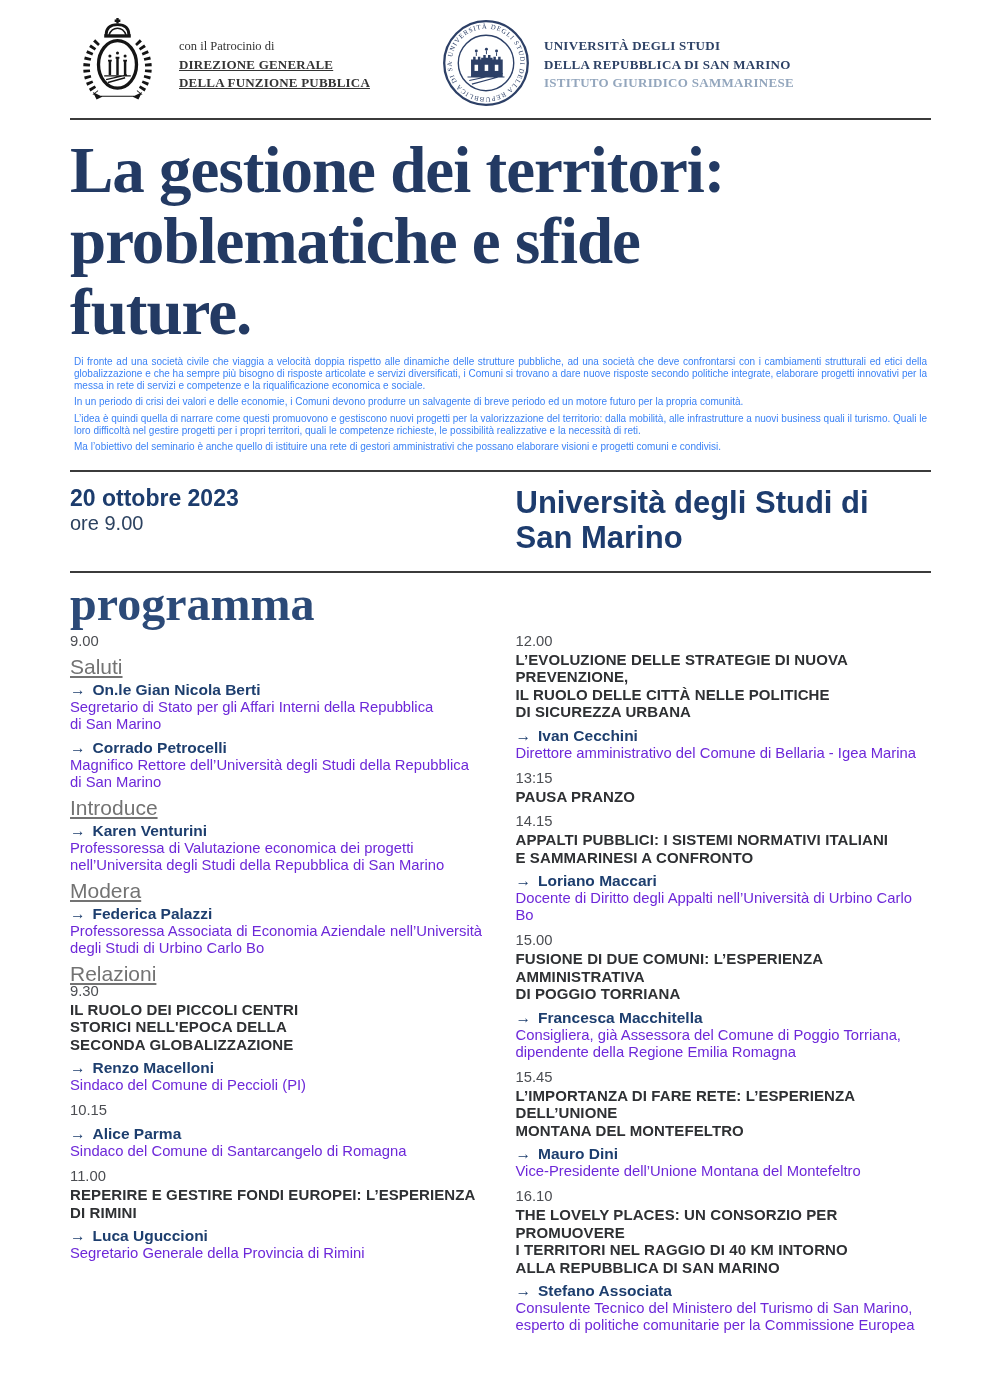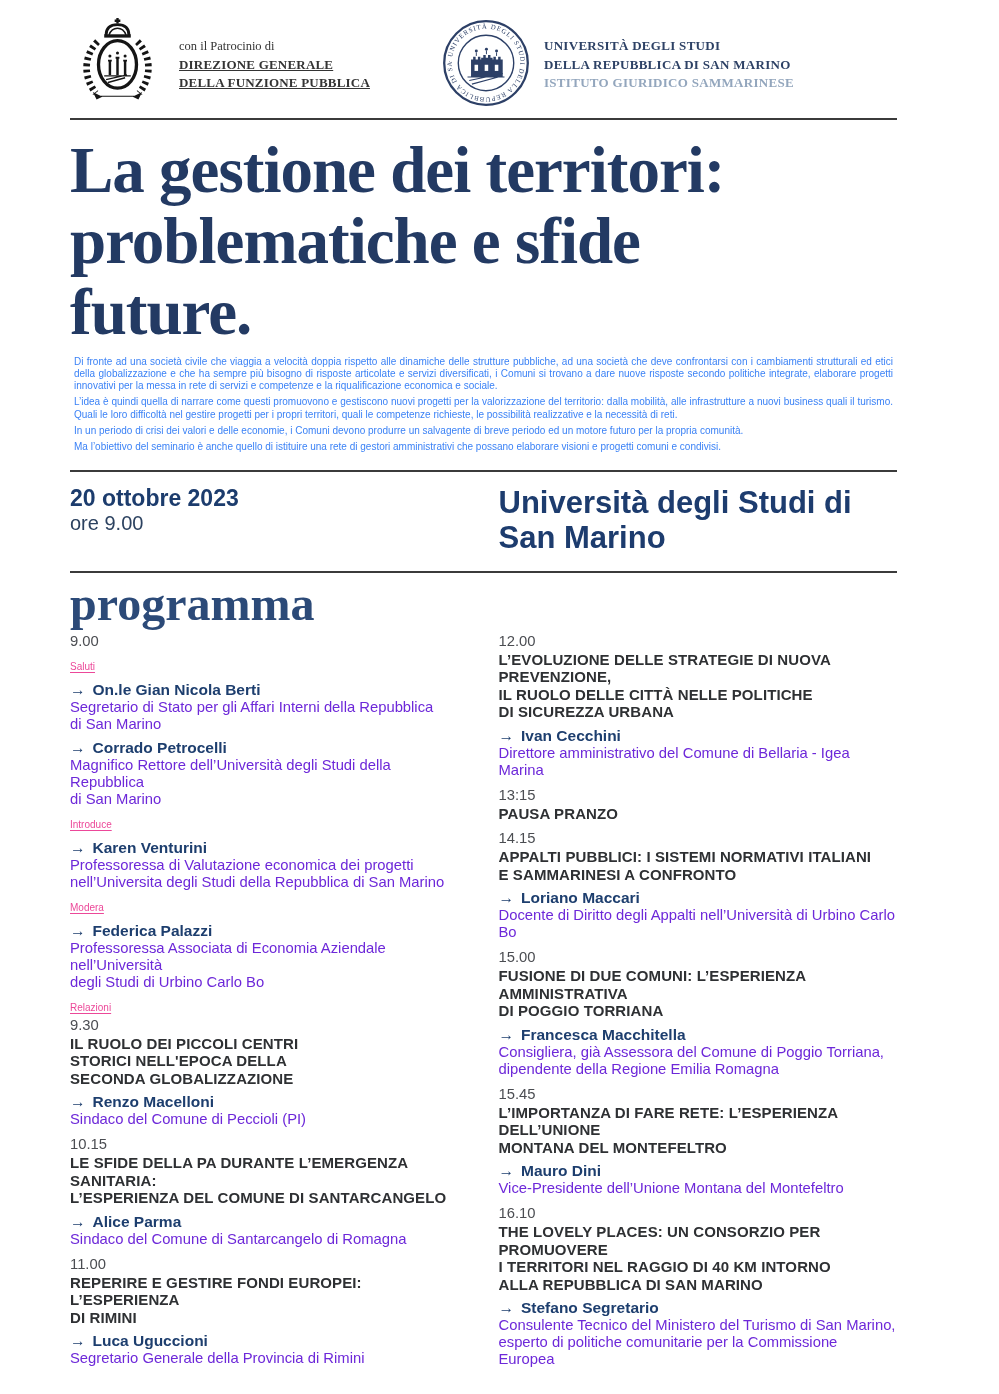--- a/index.html
+++ b/index.html
@@ -1,17 +1,17 @@
 <!DOCTYPE html>
 <html><head>
 <meta charset="utf-8">
 <style>
   html,body{margin:0;padding:0;background:#ffffff;}
   body{font-family:"Liberation Sans",sans-serif;color:#55575b;}
-  .page{width:999px;height:1394px;box-sizing:border-box;padding:15px 102px 0 70px;overflow:hidden;background:#fff;}
+  .page{width:999px;height:1394px;box-sizing:border-box;padding:15px 68px 0 70px;overflow:hidden;background:#fff;}
 
   
   .hdr{display:flex;align-items:center;height:100px;}
   .logo-wrap{flex:0 0 auto;}
   .patron-text{margin-left:14px;font-family:"Liberation Serif",serif;font-size:12.5px;color:#343434;line-height:1.4;}
   .patron-text .b{font-weight:bold;font-size:13px;letter-spacing:.2px;text-decoration:underline;}
   .uni-group{margin-left:72px;display:flex;align-items:center;}
   .uni-text{margin-left:14px;font-family:"Liberation Serif",serif;font-weight:bold;font-size:13px;color:#2e4266;line-height:1.45;letter-spacing:.3px;}
   .uni-text .light{color:#93a6bd;}
 
@@ -32,21 +32,21 @@
   .event-time{font-size:20px;color:#2c4260;line-height:1.25;}
   .event-venue{font-size:31px;font-weight:bold;color:#1d3c6e;line-height:1.15;}
 
   
   .programma{font-family:"Liberation Serif",serif;font-weight:bold;color:#2c4a78;
     font-size:48px;line-height:50px;margin:6px 0 4px 0;letter-spacing:0;}
 
   .columns{display:flex;gap:30px;}
   .col{flex:1;min-width:0;}
   .prog-time{font-size:14.8px;color:#4b4d52;line-height:17px;margin-top:8px;}
-  .prog-section{font-size:10px;color:#ec4899;line-height:17px;margin-top:8px;
+  .prog-section{font-size:21px;color:#737373;line-height:17px;margin-top:8px;
     text-decoration:underline;text-underline-offset:2px;}
   .prog-section + .prog-time{margin-top:1px;}
   .prog-title{font-size:15px;font-weight:bold;color:#2e3033;line-height:17.5px;margin-top:1px;white-space:pre-line;letter-spacing:.1px;}
   .speaker{margin-top:5px;}
   .speaker-name{font-size:15.5px;font-weight:bold;color:#1d3e6e;line-height:19px;}
   .arrow{margin-right:7px;}
   .speaker-role{font-size:14.8px;color:#6d28d9;line-height:17px;white-space:pre-line;}
   .col > .prog-item:first-child > :first-child{margin-top:0;}
 </style>
 </head>
@@ -125,22 +125,22 @@
   </div>
 
   <hr class="rule rule-top">
 
   <h1 class="main-title">La gestione dei territori:
 problematiche e sfide
 future.</h1>
 
   <div class="intro">
     <p>Di fronte ad una società civile che viaggia a velocità doppia rispetto alle dinamiche delle strutture pubbliche, ad una società che deve confrontarsi con i cambiamenti strutturali ed etici della globalizzazione e che ha sempre più bisogno di risposte articolate e servizi diversificati, i Comuni si trovano a dare nuove risposte secondo politiche integrate, elaborare progetti innovativi per la messa in rete di servizi e competenze e la riqualificazione economica e sociale.</p>
+    <p>In un periodo di crisi dei valori e delle economie, i Comuni devono produrre un salvagente di breve periodo ed un motore futuro per la propria comunità.</p>
     <p>L’idea è quindi quella di narrare come questi promuovono e gestiscono nuovi progetti per la valorizzazione del territorio: dalla mobilità, alle infrastrutture a nuovi business quali il turismo. Quali le loro difficoltà nel gestire progetti per i propri territori, quali le competenze richieste, le possibilità realizzative e la necessità di reti.</p>
-    <p>In un periodo di crisi dei valori e delle economie, i Comuni devono produrre un salvagente di breve periodo ed un motore futuro per la propria comunità.</p>
     <p>Ma l’obiettivo del seminario è anche quello di istituire una rete di gestori amministrativi che possano elaborare visioni e progetti comuni e condivisi.</p>
   </div>
 
   <hr class="rule" style="margin-top:16px">
   <div class="event-row">
     <div class="event-col">
       <div class="event-date">20 ottobre 2023</div>
       <div class="event-time">ore 9.00</div>
     </div>
     <div class="event-col">
@@ -195,22 +195,20 @@
 STORICI NELL'EPOCA DELLA
 SECONDA GLOBALIZZAZIONE</div>
         <div class="speaker">
           <div class="speaker-name"><span class="arrow">→</span><span>Renzo Macelloni</span></div>
           <div class="speaker-role">Sindaco del Comune di Peccioli (PI)</div>
         </div>
       </div>
 
       <div class="prog-item">
         <div class="prog-time">10.15</div>
-        <div class="prog-title">LE SFIDE DELLA PA DURANTE L’EMERGENZA SANITARIA:
-L’ESPERIENZA DEL COMUNE DI SANTARCANGELO</div>
         <div class="speaker">
           <div class="speaker-name"><span class="arrow">→</span><span>Alice Parma</span></div>
           <div class="speaker-role">Sindaco del Comune di Santarcangelo di Romagna</div>
         </div>
       </div>
 
       <div class="prog-item">
         <div class="prog-time">11.00</div>
         <div class="prog-title">REPERIRE E GESTIRE FONDI EUROPEI: L’ESPERIENZA
 DI RIMINI</div>
@@ -270,21 +268,21 @@
           <div class="speaker-role">Vice-Presidente dell’Unione Montana del Montefeltro</div>
         </div>
       </div>
 
       <div class="prog-item">
         <div class="prog-time">16.10</div>
         <div class="prog-title">THE LOVELY PLACES: UN CONSORZIO PER PROMUOVERE
 I TERRITORI NEL RAGGIO DI 40 KM INTORNO
 ALLA REPUBBLICA DI SAN MARINO</div>
         <div class="speaker">
-          <div class="speaker-name"><span class="arrow">→</span><span>Stefano Segretario</span></div>
+          <div class="speaker-name"><span class="arrow">→</span><span>Stefano Associata</span></div>
           <div class="speaker-role">Consulente Tecnico del Ministero del Turismo di San Marino,
 esperto di politiche comunitarie per la Commissione Europea</div>
         </div>
       </div>
 
     </div>
   </div>
 
 </div>
 

